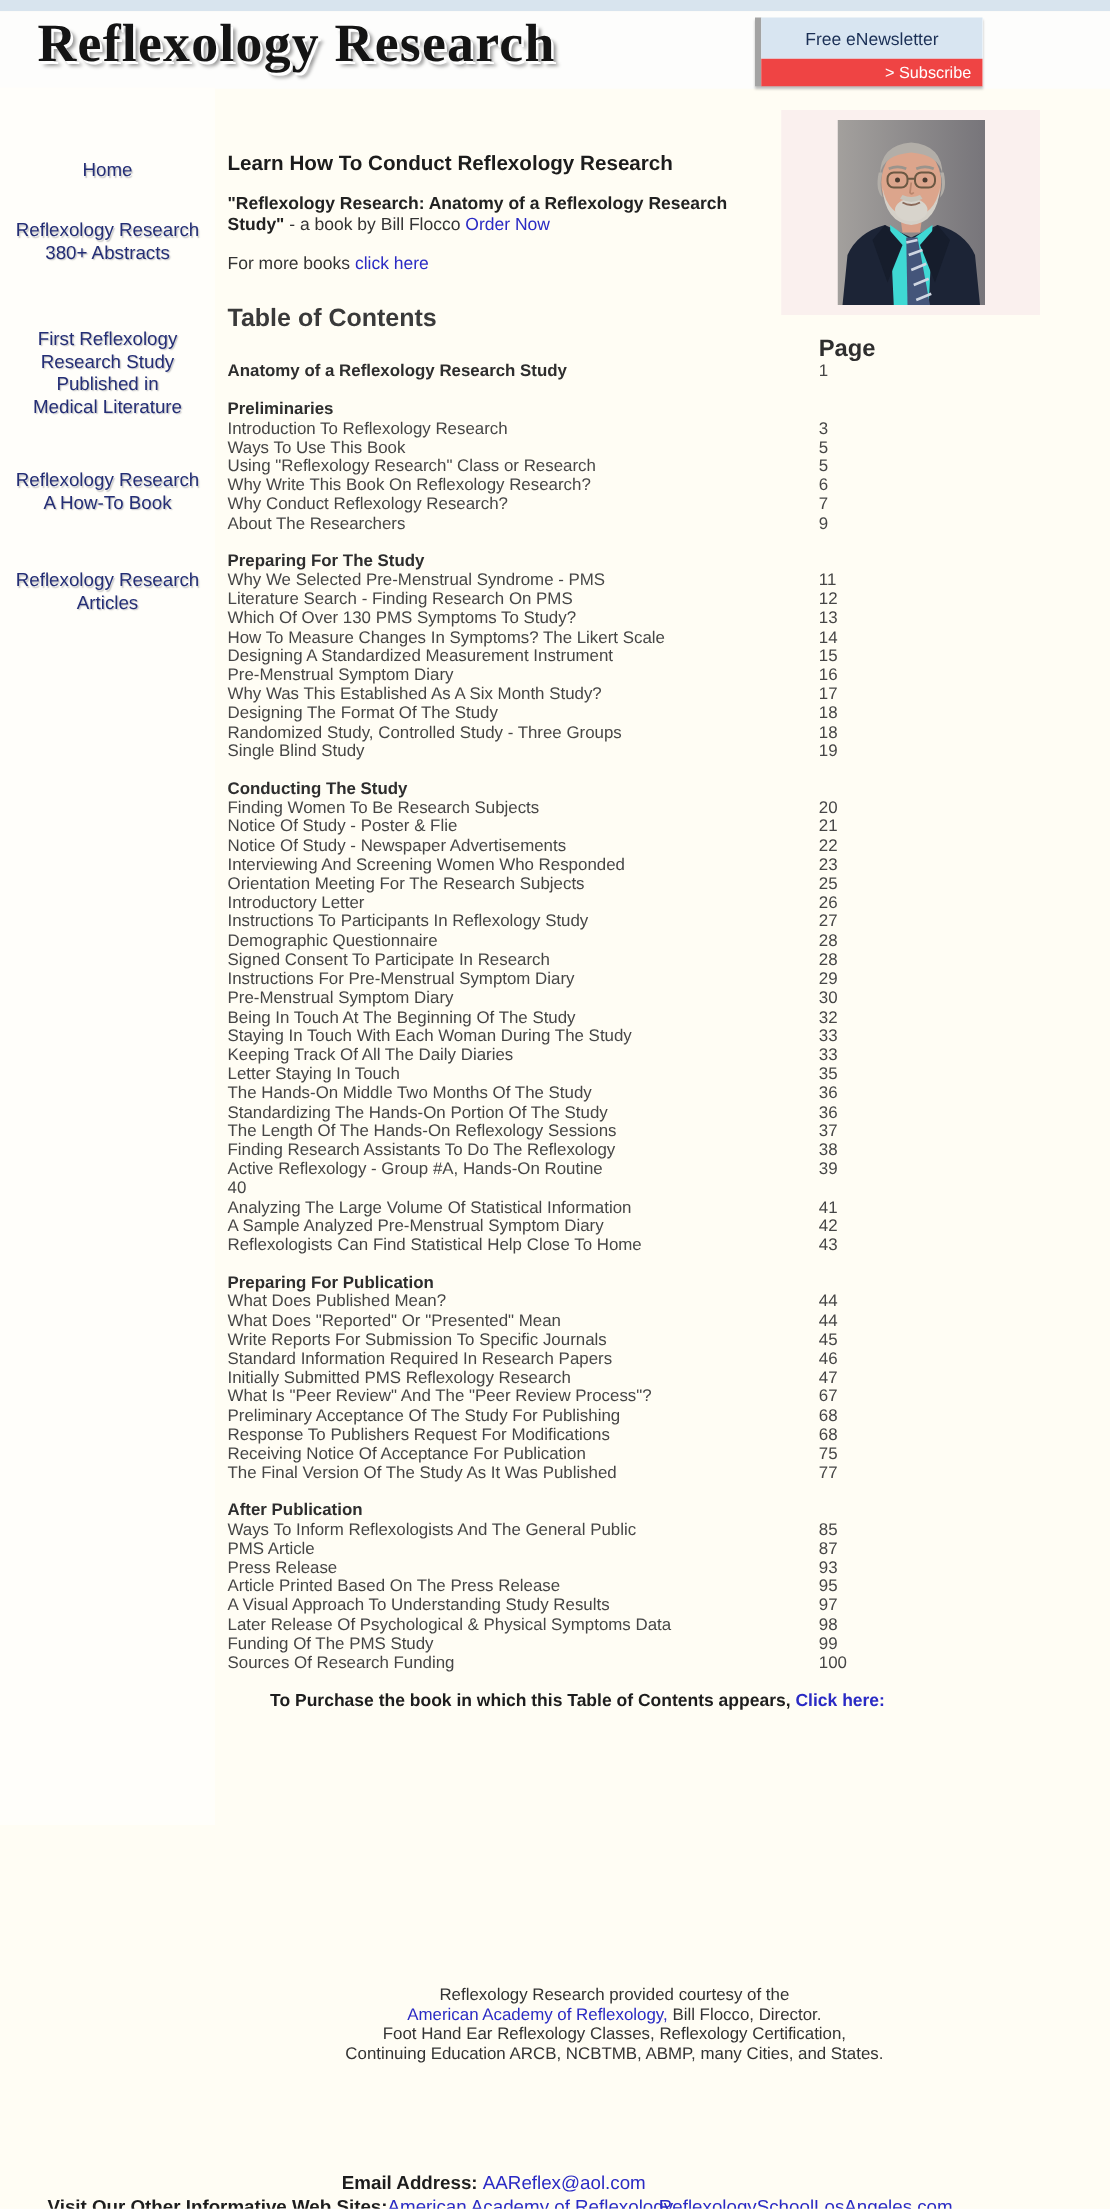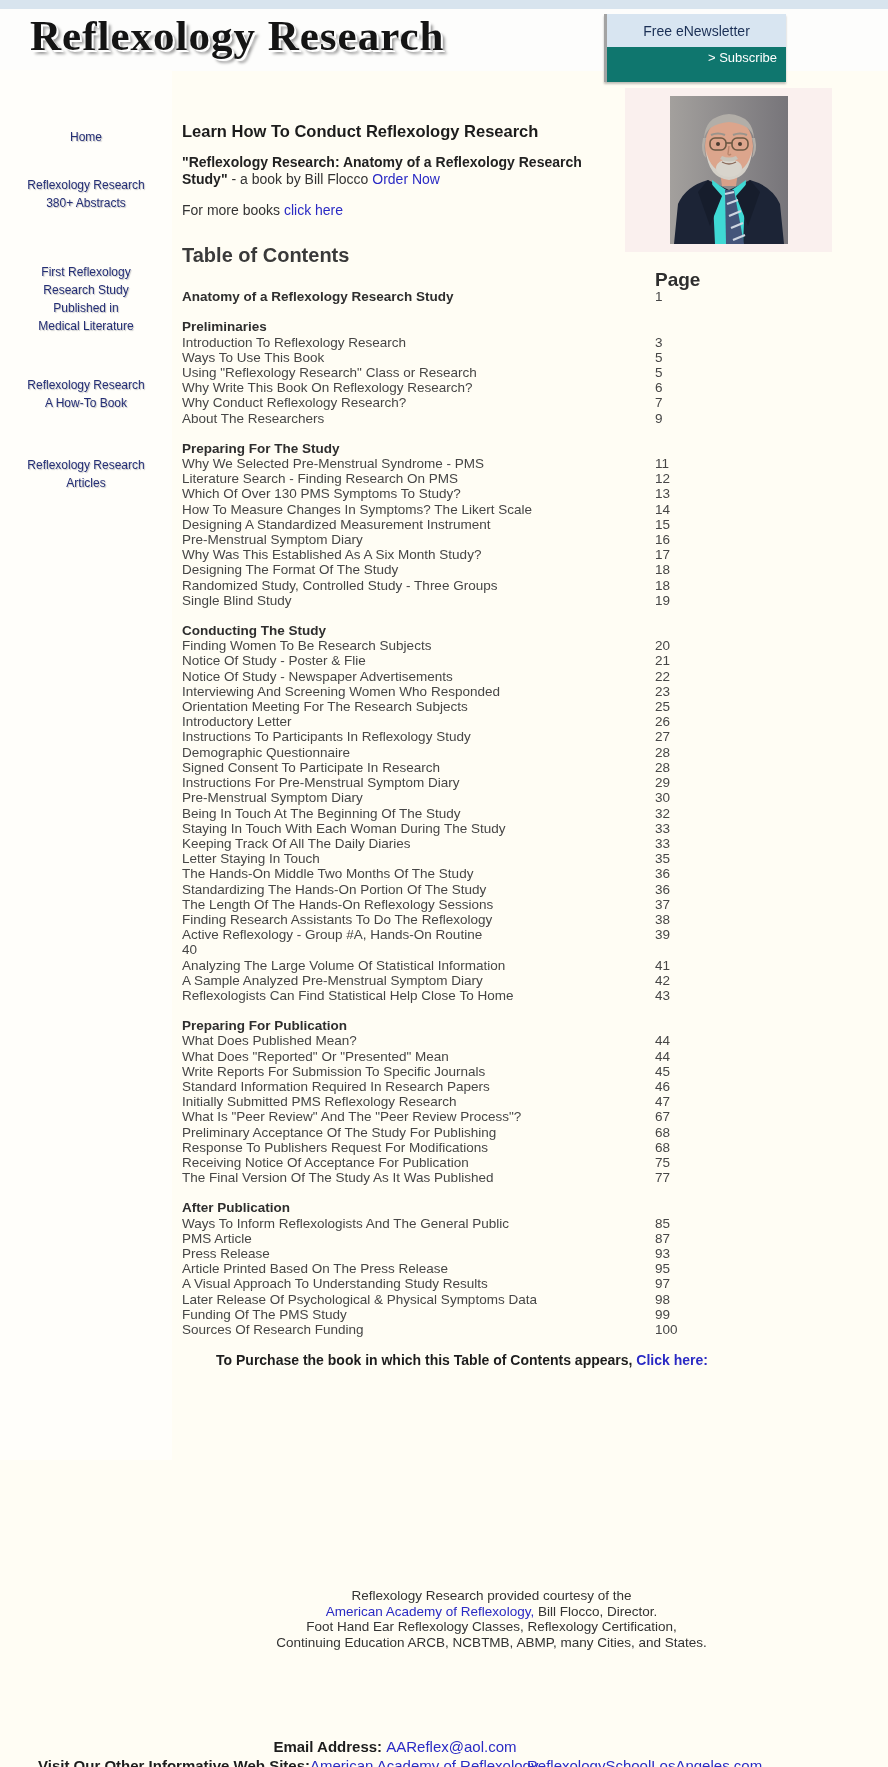--- a/index.html
+++ b/index.html
@@ -12,37 +12,37 @@
   .topbar { height:9px; background:#d8e4ee; }
   .header { height:62px; background:#fdfdfc; position:relative; }
   .logo {
     position:absolute; left:30px; top:2px;
     font-family:"Liberation Serif", serif; font-weight:bold;
     font-size:43px; color:#141414; letter-spacing:1px;
     text-shadow:2px 2px 0 #ffffff, 4px 4px 3px #9a9a9a;
   }
   .newsletter {
     position:absolute; left:604px; top:5px; width:182px;
-    border-left:3px solid #a3a3a3;
+    border-left:5px solid #a3a3a3;
     box-shadow:0 2px 2px rgba(0,0,0,0.25);
   }
   .newsletter-top {
     background:#d8e5f1; color:#1a2f55; text-align:center;
     font-size:14px; padding:9px 0 8px;
   }
   .newsletter-bottom {
-    background:#0f766e; color:#ffffff; text-align:right;
-    font-size:13px; padding:3px 9px 17px; cursor:pointer;
+    background:#ef4444; color:#ffffff; text-align:right;
+    font-size:13px; padding:3px 9px 4px; cursor:pointer;
   }
   .sidebar {
     position:absolute; left:0; top:70px; width:172px; height:1390px;
     background:#fffefa; text-align:center;
   }
   .side-item {
-    color:#242e75; font-size:12px; line-height:18px;
+    color:#242e75; font-size:15px; line-height:18px;
     text-shadow:1px 1px 1px #c6c6c6; white-space:pre-line; cursor:pointer;
   }
   .side-item:nth-child(1) { padding-top:58px; }
   .side-item:nth-child(2) { margin-top:30px; }
   .side-item:nth-child(3) { margin-top:51px; }
   .side-item:nth-child(4) { margin-top:41px; }
   .side-item:nth-child(5) { margin-top:44px; }
   .photo-box {
     position:absolute; left:625px; top:88px; width:207px; height:164px;
     background:#faf0ee;

